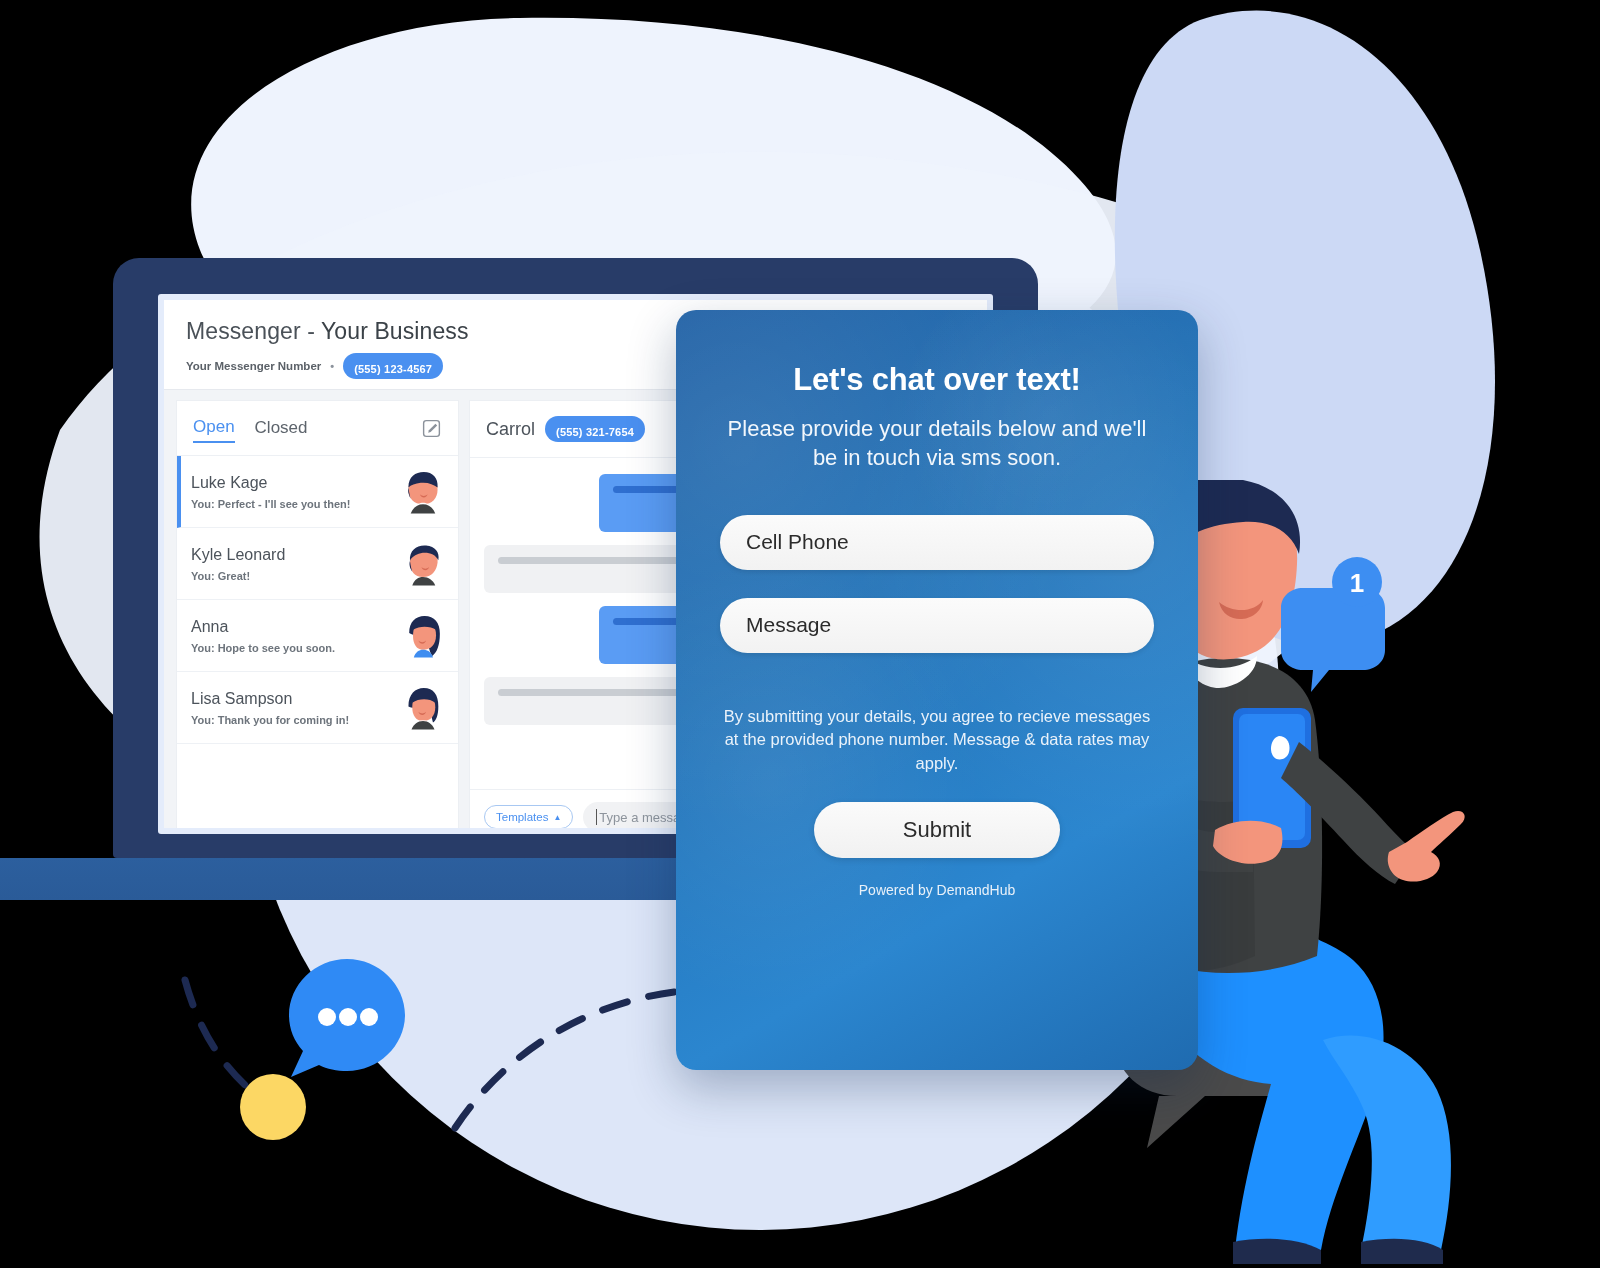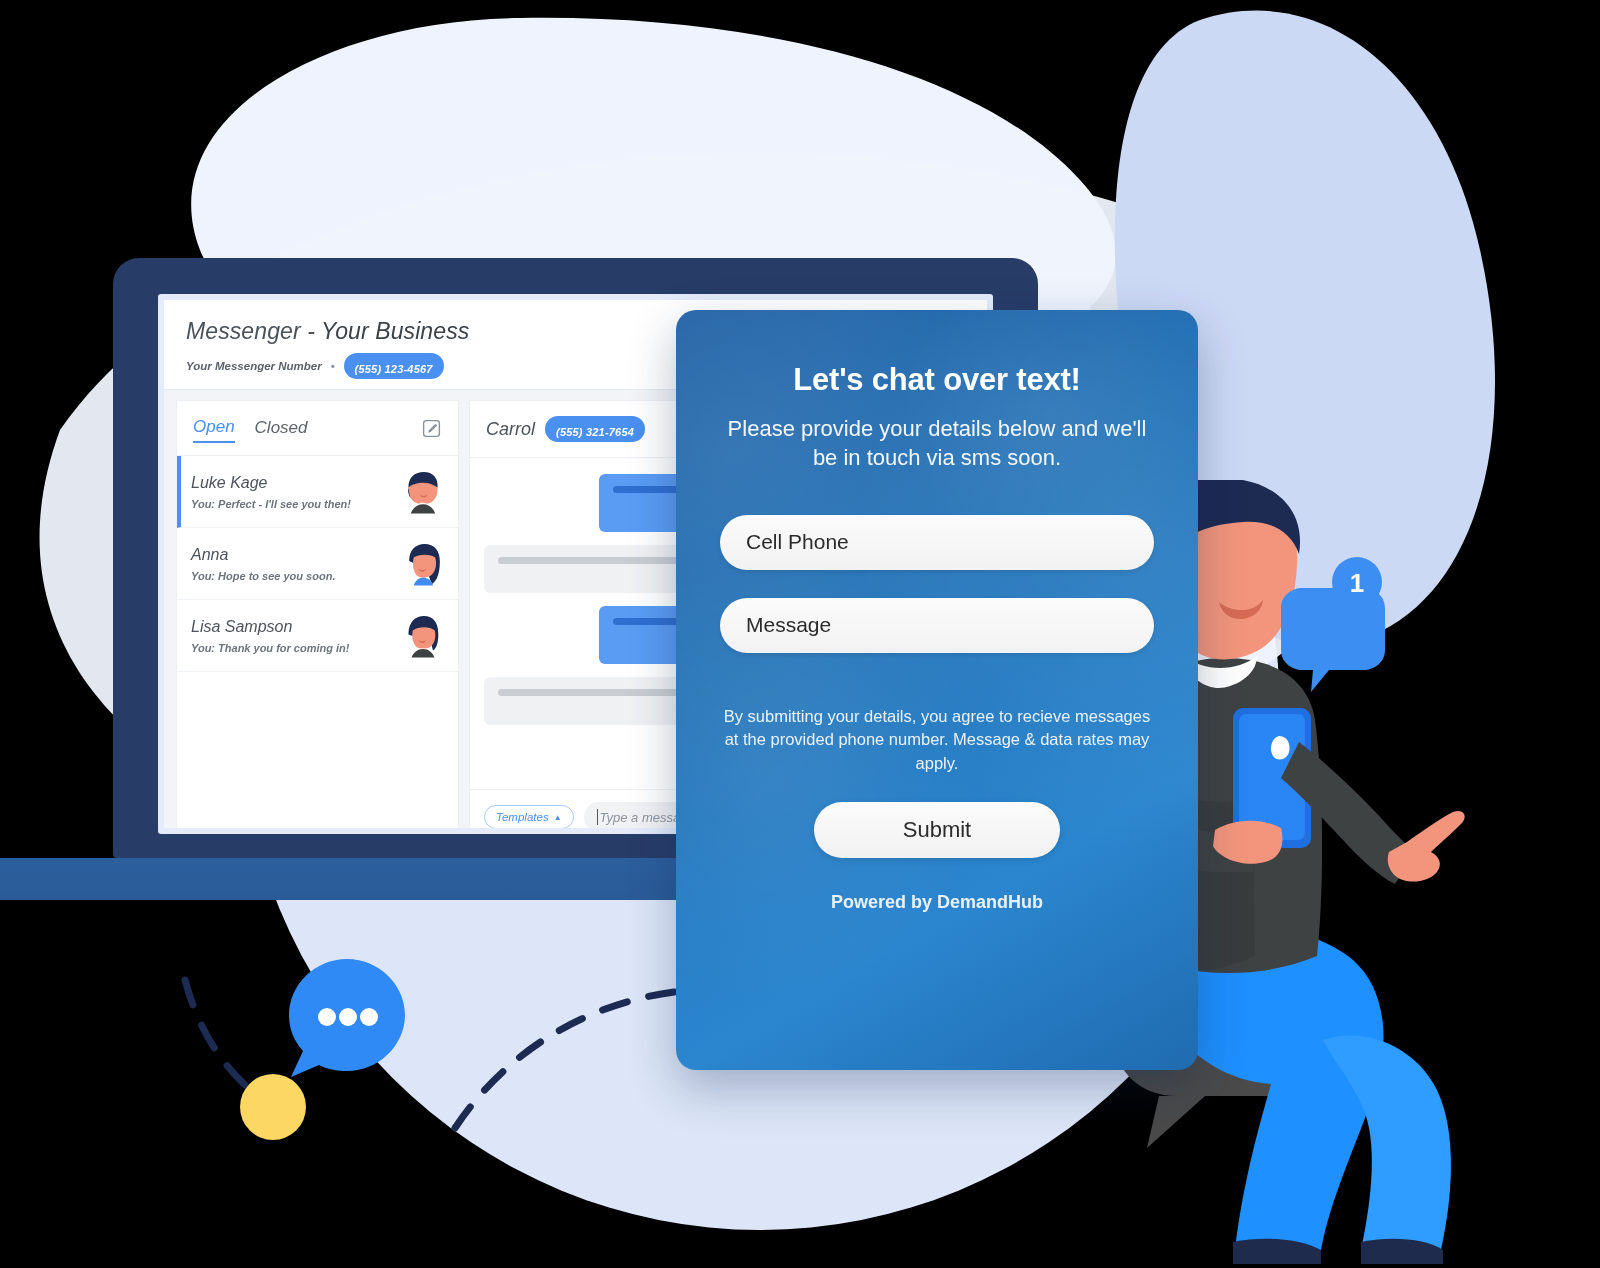--- a/index.html
+++ b/index.html
@@ -34,21 +34,20 @@
     position: absolute;
     left: 45px; top: 36px; right: 45px; bottom: 24px;
     background: #e4ecfb;
     border-radius: 3px;
     padding: 6px;
   }
   .laptop-screen {
     position: absolute; inset: 6px;
     background: #ffffff;
     overflow: hidden;
-    font-style: italic;
   }
   .laptop-base {
     position: absolute;
     left: -113px; top: 858px;
     width: 1060px; height: 42px;
     background: linear-gradient(180deg,#2c5f9e 0%,#2a5b98 100%);
     border-radius: 0 0 60px 60px / 0 0 26px 26px;
     clip-path: polygon(0% 0%, 100% 0%, 97% 100%, 4% 100%);
   }
 
@@ -178,21 +177,21 @@
   }
   .w-submit {
     margin: 26px auto 0; width: 246px; height: 56px;
     background: linear-gradient(180deg,#fbfbfb 0%,#f1f1f1 100%);
     border-radius: 30px; display:flex; align-items:center; justify-content:center;
     font-size: 22px; color:#2b2b2b;
     box-shadow: 0 2px 6px rgba(0,0,0,.13);
     position: relative; z-index: 3;
   }
   .w-powered {
-    margin-top: 34px; font-size: 18px; font-weight: 700; color:#e9f1f9;
+    margin-top: 24px; font-size: 14px; font-weight: 400; color:#e9f1f9;
     position: relative; z-index: 2;
   }
 
   
   .character {
     position: absolute; left: 1085px; top: 480px;
     width: 480px; height: 790px;
   }
   .deco-bubble-blue { position: absolute; left: 285px; top: 955px; width: 125px; height: 125px; }
   .deco-dot-yellow  { position: absolute; left: 240px; top: 1074px; width: 66px; height: 66px;
@@ -269,20 +268,33 @@
               <svg class="avatar" viewBox="0 0 60 60">
                 <path d="M30 6 C 43 6 49 16 49 27 C 49 38 42 46 30 46 C 18 46 11 38 11 27 C 11 16 17 6 30 6 Z" fill="#f3957c"></path>
                 <path d="M11 24 C 11 10 20 4 31 4 C 43 4 50 12 49 24 C 44 20 36 17 27 18 C 20 19 14 21 11 24 Z" fill="#1d2a52"></path>
                 <path d="M11 24 C 12 31 13 36 14 39 C 11 33 10 28 11 24 Z" fill="#16204a"></path>
                 <path d="M26 33 C 29 36 33 36 36 33 C 35 38 28 39 26 33 Z" fill="#d66b55"></path>
                 <path d="M17 52 C 21 46 26 44 30 44 C 34 44 39 46 43 52 C 39 55 34 56 30 56 C 26 56 21 55 17 52 Z" fill="#fff"></path>
                 <path d="M14 58 C 17 50 23 46 30 46 C 37 46 43 50 46 58 Z" fill="#3f4243"></path>
               </svg>
             </div>
 
+            <div class="conv-item">
+              <div class="conv-text">
+                <div class="conv-name">Kyle Leonard</div>
+                <div class="conv-snip">You: Great!</div>
+              </div>
+              <svg class="avatar" viewBox="0 0 60 60">
+                <path d="M31 8 C 44 8 50 17 49 28 C 48 39 41 47 30 47 C 19 47 13 39 13 28 C 13 17 19 8 31 8 Z" fill="#f3957c"></path>
+                <path d="M13 26 C 12 12 22 5 34 6 C 46 7 52 15 50 25 C 46 17 36 14 27 16 C 20 18 15 21 13 26 Z" fill="#1d2a52"></path>
+                <path d="M13 26 C 14 33 15 37 16 40 C 12 34 12 29 13 26 Z" fill="#16204a"></path>
+                <path d="M28 34 C 31 37 35 37 38 34 C 37 39 30 40 28 34 Z" fill="#d66b55"></path>
+                <path d="M16 58 C 19 50 24 47 30 47 C 37 47 43 51 46 58 Z" fill="#3f4243"></path>
+              </svg>
+            </div>
 
             <div class="conv-item">
               <div class="conv-text">
                 <div class="conv-name">Anna</div>
                 <div class="conv-snip">You: Hope to see you soon.</div>
               </div>
               <svg class="avatar" viewBox="0 0 60 60">
                 <path d="M12 26 C 12 12 20 4 32 4 C 45 4 52 13 52 27 C 52 42 48 52 42 56 C 38 50 36 40 36 30 C 28 30 18 30 12 26 Z" fill="#1d2a52"></path>
                 <path d="M30 10 C 42 10 47 18 47 29 C 47 41 40 48 30 48 C 22 48 17 41 17 30 C 17 19 20 10 30 10 Z" fill="#f3957c"></path>
                 <path d="M17 22 C 17 10 24 4 33 5 C 42 6 47 13 47 22 C 40 17 26 16 17 22 Z" fill="#1d2a52"></path>

